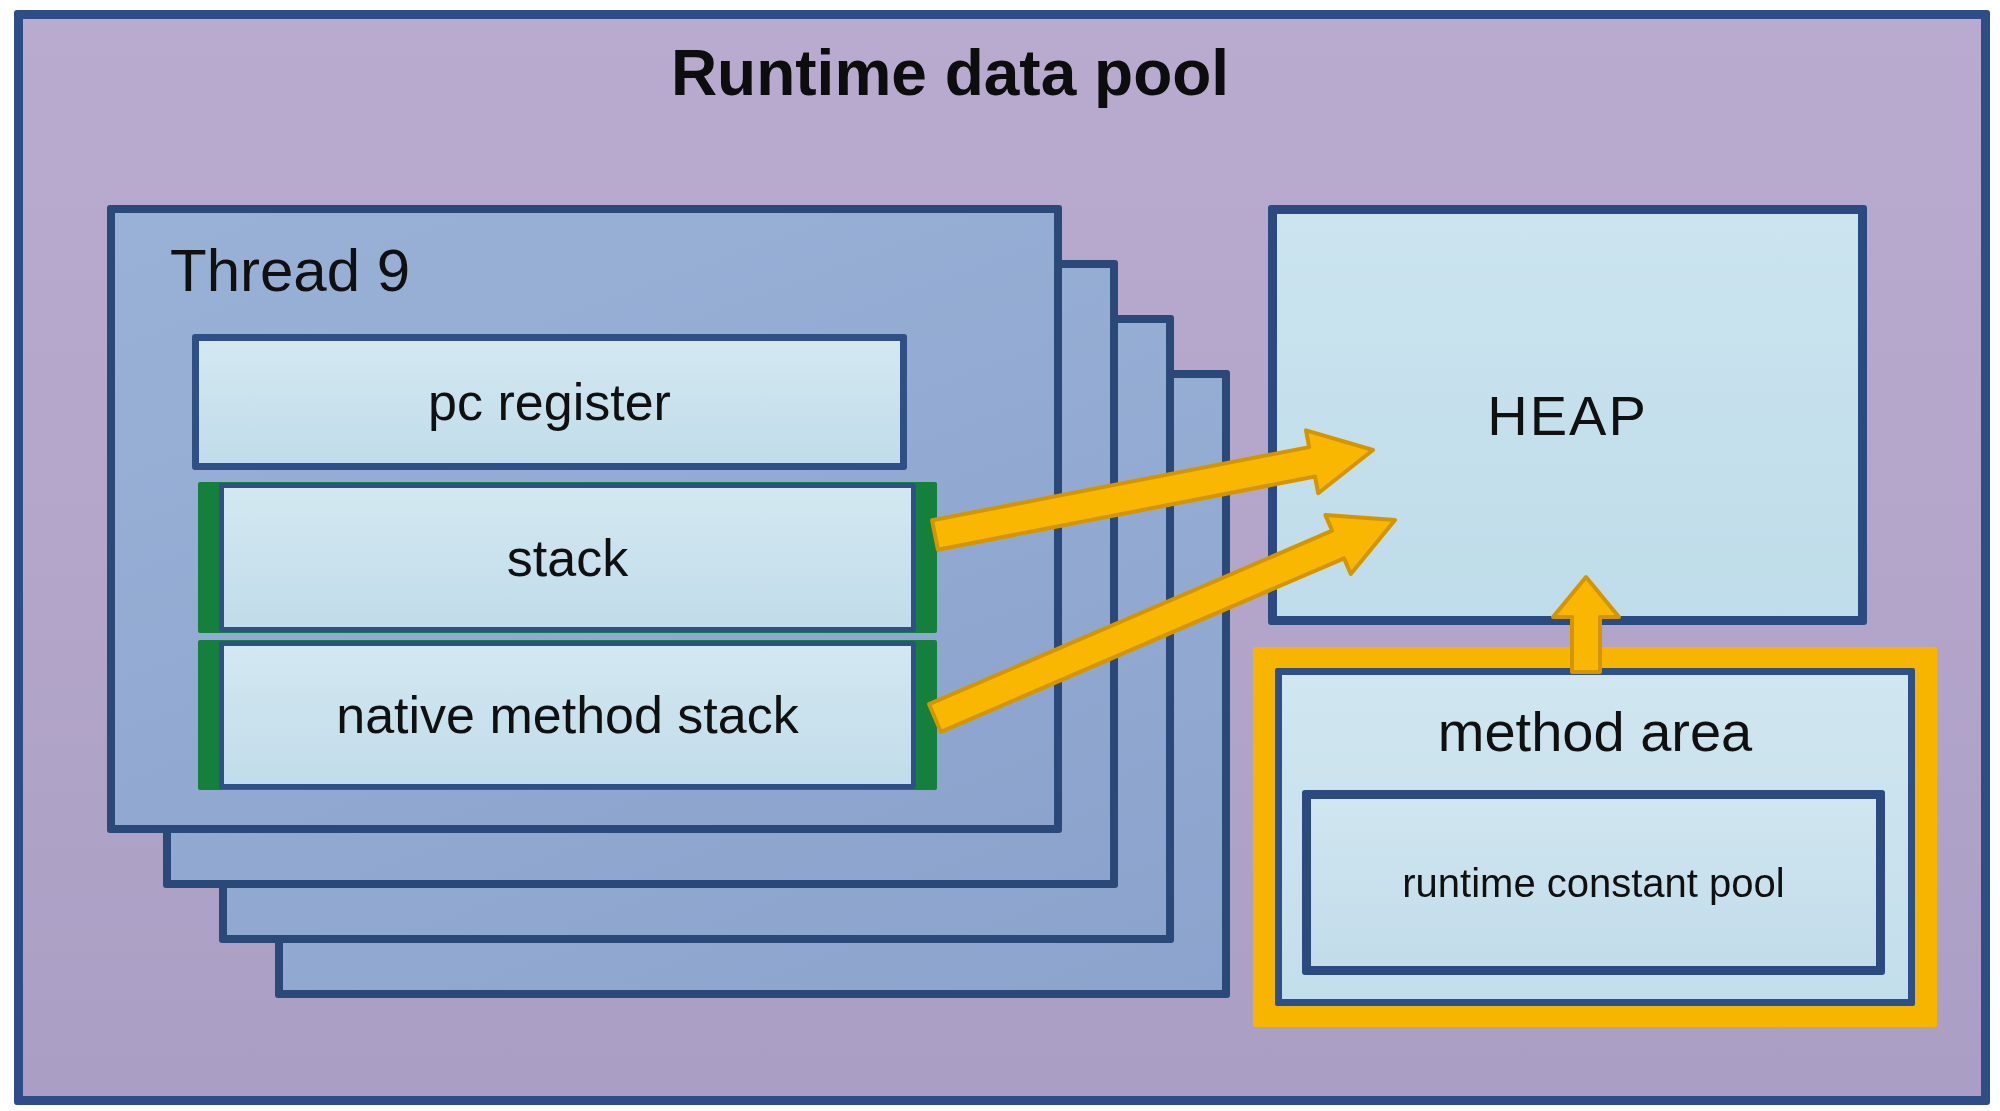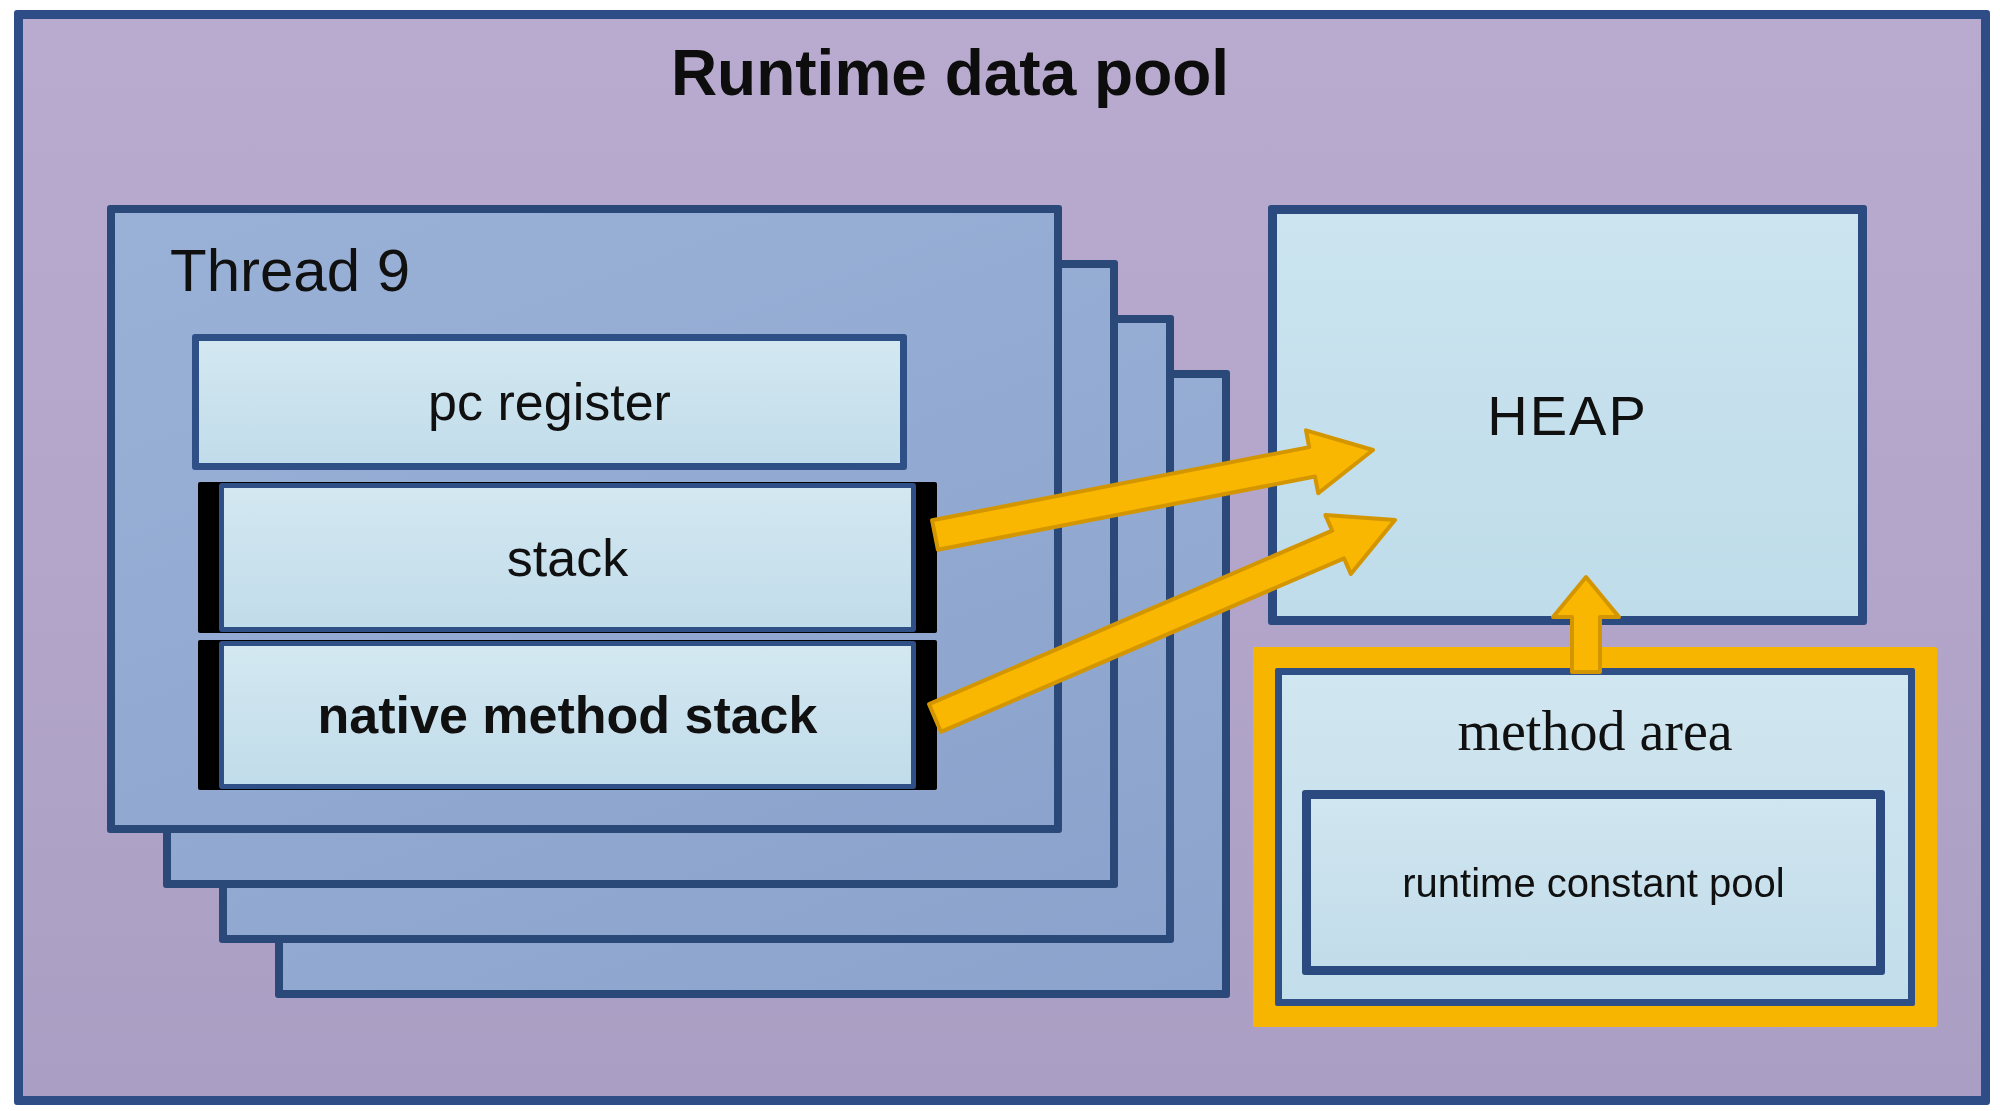--- a/index.html
+++ b/index.html
@@ -33,49 +33,49 @@
   .box-blue{
     box-sizing:border-box;border:7px solid #2f5087;border-radius:3px;
     background:linear-gradient(180deg,#d3e8f1 0%,#c1dcea 100%);
     display:flex;align-items:center;justify-content:center;
     font-size:52px;color:#101010;
   }
   .pcreg{
     position:absolute;left:192px;top:334px;width:715px;height:136px;
   }
   .orange-wrap{
-    position:absolute;box-sizing:border-box;background:#000000;border-radius:2px;
+    position:absolute;box-sizing:border-box;background:#15803d;border-radius:2px;
     padding:1px 21px;
   }
   .orange-wrap .inner{
     width:100%;height:100%;border-width:5px;
   }
   .ow-stack{left:198px;top:482px;width:739px;height:151px;}
-  .ow-native{left:198px;top:640px;width:739px;height:150px;font-weight:bold;}
+  .ow-native{left:198px;top:640px;width:739px;height:150px;}
   .heap{
     position:absolute;left:1268px;top:205px;width:599px;height:420px;
     box-sizing:border-box;border:9px solid #2b4a80;border-radius:3px;
     background:linear-gradient(180deg,#cbe4ef 0%,#bfdcea 100%);
     display:flex;align-items:center;justify-content:center;
     font-size:56px;letter-spacing:2px;color:#101010;
   }
   .method-area{
     position:absolute;left:1253px;top:647px;width:684px;height:380px;
     box-sizing:border-box;background:#f7b500;border-radius:2px;
     padding:21px 22px;
   }
   .ma-inner{
     width:100%;height:100%;box-sizing:border-box;
     border:7px solid #2f5087;border-radius:2px;
     background:linear-gradient(180deg,#d0e6f0 0%,#c3deeb 100%);
   }
   .ma-label{
     position:absolute;left:1275px;top:672px;width:640px;height:118px;
     display:flex;align-items:center;justify-content:center;
-    font-size:56px;color:#101010;font-family:Liberation Serif, serif;
+    font-size:56px;color:#101010;
   }
   .rcp{
     position:absolute;left:1302px;top:790px;width:583px;height:185px;
     box-sizing:border-box;border:9px solid #2b4a80;border-radius:3px;
     background:linear-gradient(180deg,#d0e6f0 0%,#c2dcea 100%);
     display:flex;align-items:center;justify-content:center;
   }
   .rcp span{
     display:block;width:470px;text-align:center;
     font-size:40px;line-height:64px;color:#101010;

